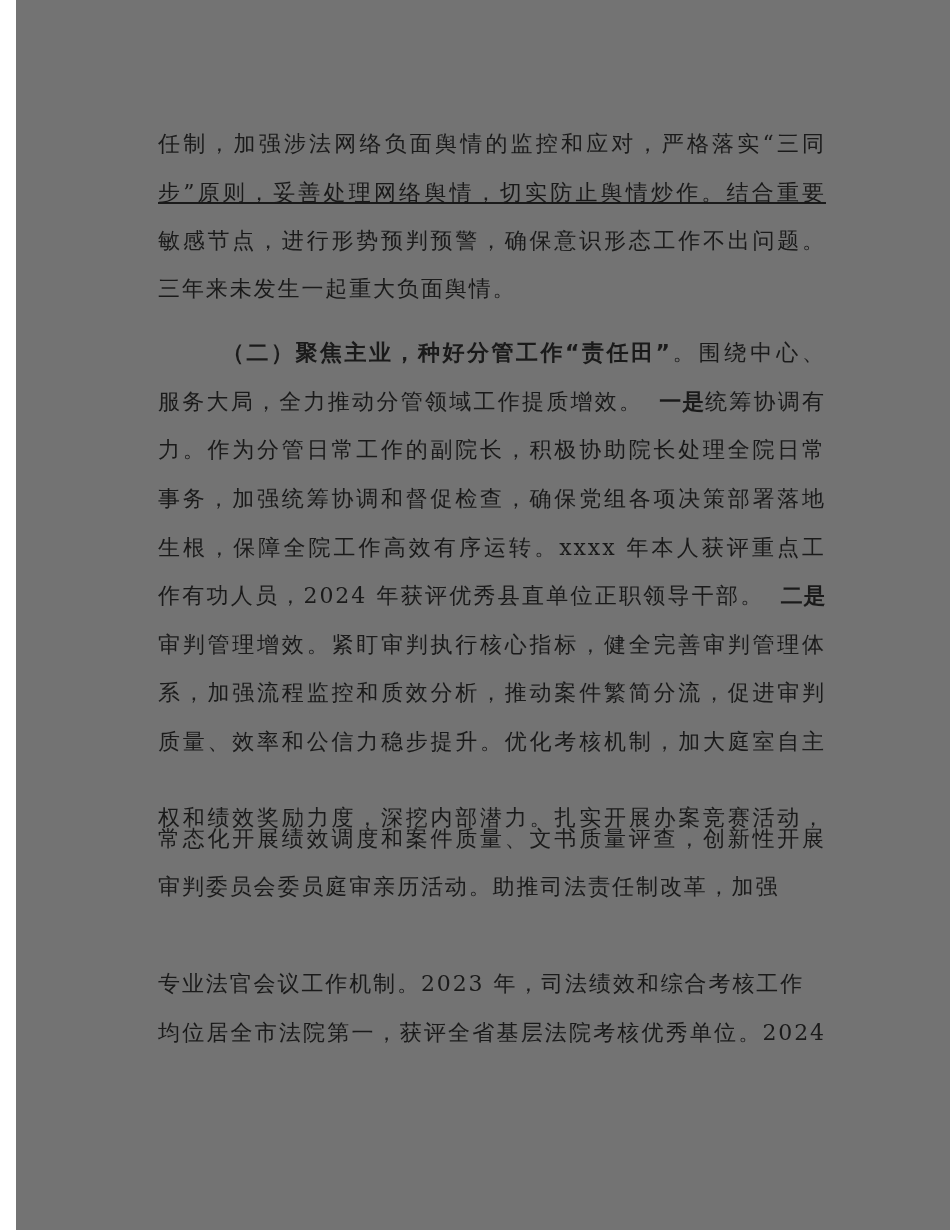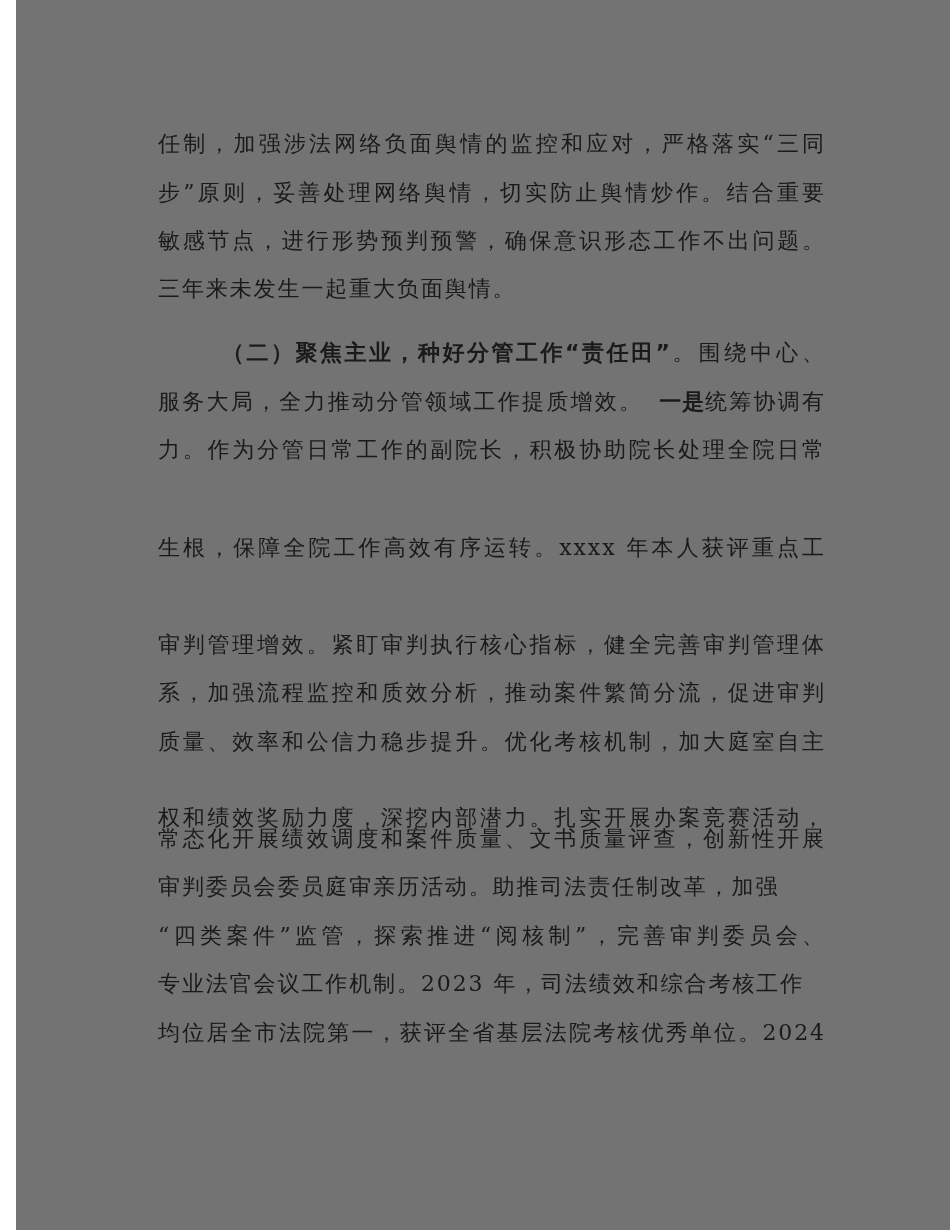--- a/index.html
+++ b/index.html
@@ -48,35 +48,38 @@
       letter-spacing: 0.5px;
       margin-left: 16px;
     }
   </style>
 </head>
 <body>
 
 <div class="page">
 
   <div class="line" style="top:125px;">任制，加强涉法网络负面舆情的监控和应对，严格落实“三同</div>
-  <div class="line" style="top:174px;">步”原则，妥善处理网络舆情，切实防止舆情炒作。结合重要</div>
+  <div class="line" style="top:174px;text-decoration:underline;">步”原则，妥善处理网络舆情，切实防止舆情炒作。结合重要</div>
   <div class="line" style="top:222px;">敏感节点，进行形势预判预警，确保意识形态工作不出问题。</div>
   <div class="line last" style="top:270px;font-family:Liberation Serif, serif;">三年来未发生一起重大负面舆情。</div>
 
   <div class="line indent" style="top:334px;">
     <span class="bold">（二）聚焦主业，种好分管工作“责任田”</span><span>。围绕中心、</span>
   </div>
   <div class="line" style="top:383px;">
     <span>服务大局，全力推动分管领域工作提质增效。</span><span class="bold">一是</span><span>统筹协调有</span>
   </div>
   <div class="line" style="top:431px;">力。作为分管日常工作的副院长，积极协助院长处理全院日常</div>
+  <div class="line" style="top:480px;">事务，加强统筹协调和督促检查，确保党组各项决策部署落地</div>
   <div class="line" style="top:529px;">生根，保障全院工作高效有序运转。xxxx 年本人获评重点工</div>
+  <div class="line" style="top:577px;">
+    <span>作有功人员，2024 年获评优秀县直单位正职领导干部。</span><span class="bold">二是</span>
+  </div>
   <div class="line" style="top:626px;">审判管理增效。紧盯审判执行核心指标，健全完善审判管理体</div>
   <div class="line" style="top:674px;">系，加强流程监控和质效分析，推动案件繁简分流，促进审判</div>
   <div class="line" style="top:723px;">质量、效率和公信力稳步提升。优化考核机制，加大庭室自主</div>
   <div class="line" style="top:771px;margin-top:28px;">权和绩效奖励力度，深挖内部潜力。扎实开展办案竞赛活动，</div>
   <div class="line" style="top:820px;">常态化开展绩效调度和案件质量、文书质量评查，创新性开展</div>
   <div class="line last" style="top:868px;">审判委员会委员庭审亲历活动。助推司法责任制改革，加强</div>
-  <div class="line" style="top:917px;">“四类案件”监管，探索推进“阅核制”，完善审判委员会、</div>
   <div class="line last" style="top:965px;">专业法官会议工作机制。2023 年，司法绩效和综合考核工作</div>
   <div class="line" style="top:1014px;">均位居全市法院第一，获评全省基层法院考核优秀单位。2024</div>
 
 </div>
 
 </body></html>

